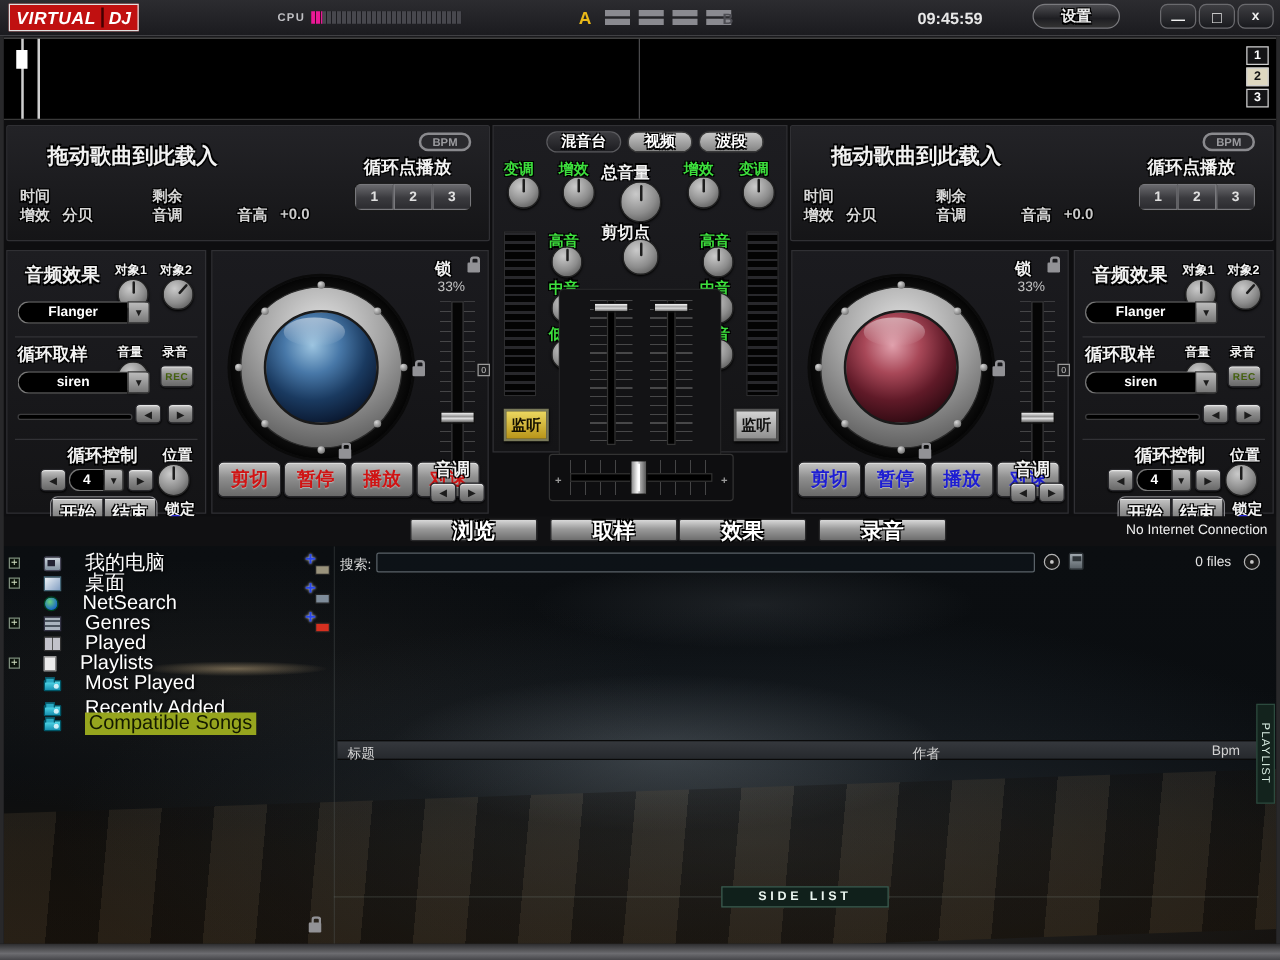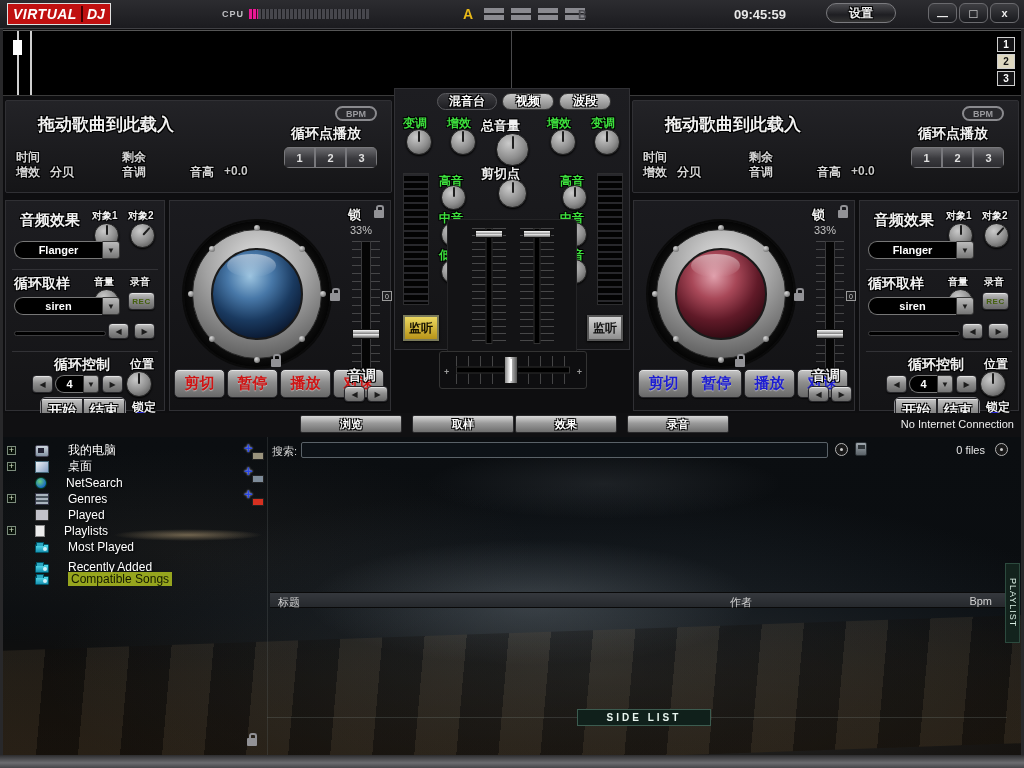--- a/index.html
+++ b/index.html
@@ -78,54 +78,54 @@
   .jcore::before { content:""; position:absolute; left:16%; top:5%; width:56%; height:26%; border-radius:50%; background:linear-gradient(rgba(255,255,255,.5),rgba(255,255,255,0)); }
   .screw { position:absolute; width:6px; height:6px; border-radius:50%; background:radial-gradient(circle at 35% 30%,#d8d8d8,#555); }
   .tbtn { width:51px; height:29px; border-radius:5px; font-size:15px; font-weight:bold; }
   .tbtn.redt { color:#cf1414; text-shadow:0 1px 1px rgba(255,255,255,.45); }
   .tbtn.blut { color:#1d1dd2; text-shadow:0 1px 1px rgba(255,255,255,.45); }
   .vsl { position:absolute; width:28px; background:repeating-linear-gradient(180deg,rgba(155,155,155,.35) 0 1px,transparent 1px 8px); }
   .vsl::before { content:""; position:absolute; left:50%; transform:translateX(-50%); top:0; bottom:0; width:8px; background:#050505; border:1px solid #39393b; }
   .vhandle { position:absolute; left:0; right:0; height:10px; background:linear-gradient(180deg,#fafafa,#8a8a8a 45%,#ececec 55%,#5a5a5a); border:1px solid #111; z-index:2; }
   .zerobtn { position:absolute; width:10px; height:10px; border:1px solid #9a9a9a; background:#1e1e20; color:#ccc; font-size:7px; display:flex; align-items:center; justify-content:center; }
   
-  .mixer { position:absolute; left:394px; top:88px; width:236px; height:262px; background:linear-gradient(#1d1d21,#141416); border:1px solid #303034; }
+  .mixer { position:absolute; left:394px; top:100px; width:236px; height:262px; background:linear-gradient(#1d1d21,#141416); border:1px solid #303034; }
   .pill { position:absolute; top:4px; height:17px; border-radius:9px; font-size:12px; font-weight:bold; color:#fff; display:flex; align-items:center; justify-content:center; }
   .pill.dark  { background:linear-gradient(#3c3c40,#1d1d21); border:1px solid #5a5a5e; }
   .pill.light { background:linear-gradient(#c8c8c8,#848484); border:1px solid #3a3a3a; }
   .vu { position:absolute; width:26px; height:132px; top:84px; background:#030303; border:1px solid #2d2d2f; background-image:repeating-linear-gradient(180deg,rgba(42,42,46,.95) 0 2px,transparent 2px 7px); }
   .faderbox { position:absolute; left:52px; top:130px; width:130px; height:138px; background:#131315; border:1px solid #242426; border-radius:4px; }
   .ftrack { position:absolute; top:8px; width:34px; height:116px; background:repeating-linear-gradient(180deg,rgba(150,150,150,.4) 0 1px,transparent 1px 7px); }
   .ftrack::before { content:""; position:absolute; left:50%; transform:translateX(-50%); top:0; bottom:0; width:5px; background:#000; border:1px solid #333; }
   .fhandle { position:absolute; left:3px; right:3px; top:2px; height:8px; background:linear-gradient(180deg,#fff,#999 45%,#e8e8e8 55%,#6a6a6a); border:1px solid #111; z-index:2; }
   .pfl { position:absolute; top:226px; width:36px; height:26px; font-size:12px; font-weight:bold; display:flex; align-items:center; justify-content:center; border:2px solid #7a7a5a; box-shadow:0 1px 2px #000; }
   .pfl.on  { background:linear-gradient(#ecd860,#b89418); color:#141000; }
   .pfl.off { background:linear-gradient(#d4d4d4,#8e8e8e); color:#111; border-color:#555; }
   .xfader { position:absolute; left:44px; top:262px; width:148px; height:38px; background:#0e0e10; border:1px solid #333; border-radius:3px; }
   .xticks { position:absolute; left:16px; right:16px; top:4px; bottom:4px; background:repeating-linear-gradient(90deg,rgba(150,150,150,.4) 0 1px,transparent 1px 12px); }
   .xticks::before { content:""; position:absolute; left:0; right:0; top:50%; transform:translateY(-50%); height:5px; background:#000; border:1px solid #333; }
   .xhandle { position:absolute; left:64px; top:4px; width:14px; height:28px; background:linear-gradient(90deg,#888,#f0f0f0 40%,#aaa 60%,#555); border:1px solid #111; z-index:2; }
   .xhandle::after { content:""; position:absolute; left:50%; top:2px; bottom:2px; width:2px; transform:translateX(-50%); background:#fff; }
   .xplus { position:absolute; top:15px; color:#999; font-size:9px; font-weight:bold; }
   
   .midbar { position:absolute; left:0; top:413px; width:1024px; height:24px; background:#101012; }
-  .btab { position:absolute; top:2px; width:102px; height:18px; background:linear-gradient(180deg,#d8d8d8,#9a9a9a 45%,#6e6e6e); border:1px solid #28282a; border-radius:2px; display:flex; align-items:center; justify-content:center; font-size:11px; font-weight:bold; color:#fff; }
+  .btab { position:absolute; top:2px; width:102px; height:18px; background:linear-gradient(180deg,#d8d8d8,#9a9a9a 45%,#6e6e6e); border:1px solid #28282a; border-radius:2px; display:flex; align-items:center; justify-content:center; font-size:17px; font-weight:bold; color:#fff;margin-left:28px; }
   
   .browser { position:absolute; left:3px; top:437px; width:1018px; height:318px; overflow:hidden;
     background:
       radial-gradient(ellipse 320px 90px at 52% 52%, rgba(195,208,218,.20), transparent 70%),
       radial-gradient(ellipse 760px 260px at 58% 74%, rgba(120,140,155,.22), rgba(60,75,88,.10) 55%, transparent 72%),
       radial-gradient(ellipse 500px 150px at 18% 36%, rgba(125,112,95,.10), transparent 70%),
       linear-gradient(180deg,#0b0e11 0%,#0a0d10 55%,#11100e 75%,#14100c 100%);
   }
   .browser::after { content:""; position:absolute; left:0; right:0; bottom:-6px; height:128px;
     background:repeating-linear-gradient(95deg,rgba(95,78,55,.22) 0 42px,rgba(18,14,10,.30) 42px 84px),linear-gradient(180deg,transparent,rgba(28,22,14,.6));
     transform:skewY(-2deg); }
   .streak { position:absolute; border-radius:50%; }
-  .tree-row { position:absolute; left:4px; height:15px; display:flex; align-items:center; gap:19px; color:#fff; font-size:12px; z-index:3; }
+  .tree-row { position:absolute; left:4px; height:15px; display:flex; align-items:center; gap:19px; color:#fff; font-size:16px; z-index:3; }
   .pb { width:9px; height:9px; border:1px solid #7c8c7c; background:#0a120a; color:#d0e0c0; font-size:9px; line-height:7px; text-align:center; flex:none; }
   .pb::before { content:"+"; }
   .sp { width:9px; flex:none; }
   .tl { white-space:nowrap; text-shadow:1px 1px 2px #000; }
   .tl.sel { background:#96a51e; color:#141a00; text-shadow:none; padding:0 3px; }
   .ti { width:14px; height:12px; position:relative; flex:none; }
   .ti.computer { background:linear-gradient(#ccd4dc,#8494a4); border:1px solid #445; border-radius:2px; }
   .ti.computer::after { content:""; position:absolute; inset:2px 4px 3px 2px; background:#223; }
   .ti.desktop { background:linear-gradient(135deg,#eef2f6,#84a0c4); border:1px solid #467; }
   .ti.globe { border-radius:50%; width:12px; height:12px; background:radial-gradient(circle at 38% 35%,#6ad07a,#1868c8 72%); border:1px solid #042; }

